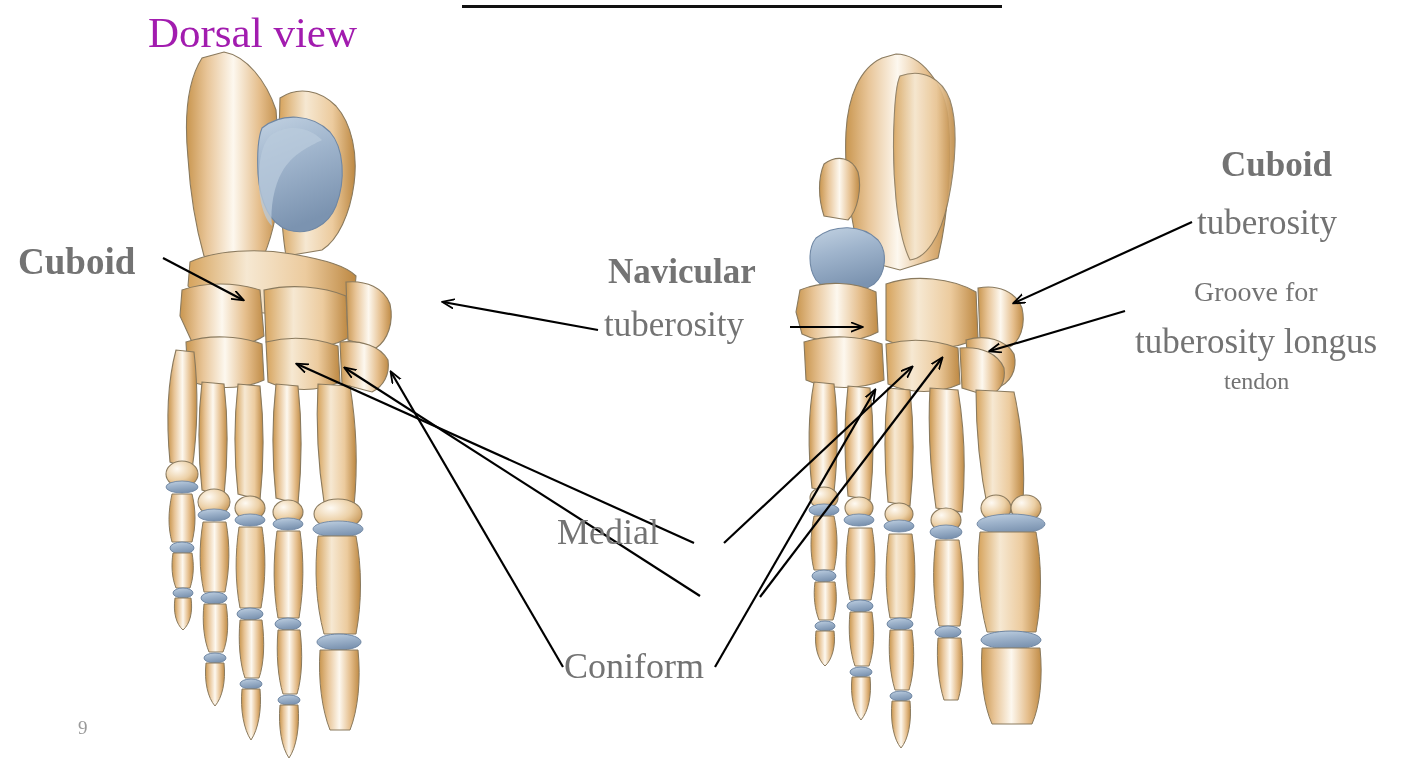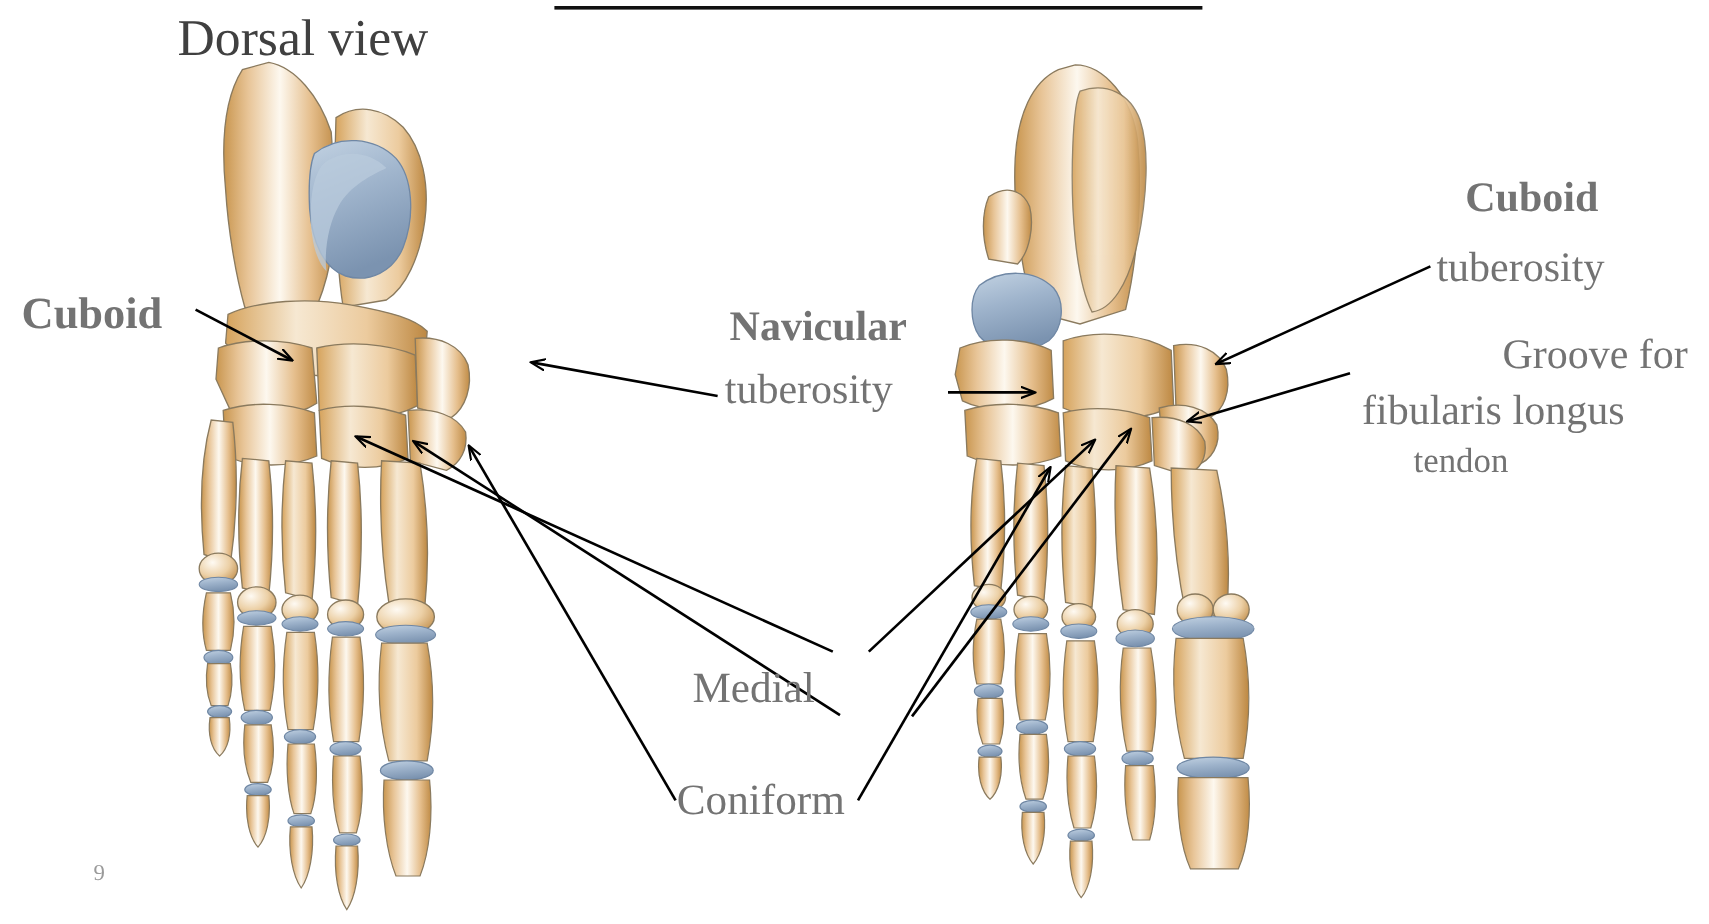--- a/index.html
+++ b/index.html
@@ -13,44 +13,44 @@
   #slide{position:absolute;inset:0;width:1424px;height:770px;background:#fff;}
 
   .top-rule{
     position:absolute;left:462px;top:5px;width:540px;height:0;
     border-top:3px solid #111;
   }
 
   .view-title{
     position:absolute;
     font-family:"Liberation Serif", serif;
-    font-size:43px;color:#404040;font-weight:400;
+    font-size:43px;color:#a21caf;font-weight:400;
     white-space:nowrap;letter-spacing:0px;
   }
   #title-dorsal{left:148px;top:8px;}
   #title-plantar{left:800px;top:8px;}
 
   .lbl{
     position:absolute;
     font-family:Liberation Serif, serif;
     color:#737373;white-space:nowrap;
   }
   .lbl.bold{font-weight:700;}
   .lbl.reg{font-weight:400;}
 
   #lbl-cuboid-left{left:18px;top:240px;font-size:37px;}
   #lbl-navicular{left:608px;top:252px;font-size:35px;}
   #lbl-navicular-tub{left:604px;top:305px;font-size:35px;}
   #lbl-cuboid-right{left:1221px;top:145px;font-size:35px;}
   #lbl-cuboid-tub{left:1197px;top:203px;font-size:35px;}
-  #lbl-groove1{left:1252px;top:276px;font-size:35px;}
+  #lbl-groove1{left:1194px;top:276px;font-size:28px;}
   #lbl-groove2{left:1135px;top:322px;font-size:35px;}
-  #lbl-groove3{left:1178px;top:368px;font-size:29px;}
+  #lbl-groove3{left:1224px;top:368px;font-size:24px;}
   #lbl-coniform{left:537px;top:465px;font-size:36px;}
-  #lbl-medial{left:557px;top:552px;font-size:36px;margin-left:20px;}
+  #lbl-medial{left:557px;top:511px;font-size:36px;}
   #lbl-intermediate{left:518px;top:578px;font-size:36px;}
   #lbl-lateral{left:564px;top:645px;font-size:36px;}
 
   #page-number{
     position:absolute;left:78px;top:717px;
     font-family:"Liberation Serif", serif;
     font-size:19px;color:#9a9a9a;
   }
 
   svg.overlay{position:absolute;left:0;top:0;width:1424px;height:770px;pointer-events:none;}
@@ -272,21 +272,21 @@
 
   <div class="lbl bold" id="lbl-cuboid-left">Cuboid</div>
 
   <div class="lbl bold" id="lbl-navicular">Navicular</div>
   <div class="lbl reg" id="lbl-navicular-tub">tuberosity</div>
 
   <div class="lbl bold" id="lbl-cuboid-right">Cuboid</div>
   <div class="lbl reg" id="lbl-cuboid-tub">tuberosity</div>
 
   <div class="lbl reg" id="lbl-groove1">Groove for</div>
-  <div class="lbl reg" id="lbl-groove2">fibularis longus</div>
+  <div class="lbl reg" id="lbl-groove2">tuberosity longus</div>
   <div class="lbl reg" id="lbl-groove3">tendon</div>
 
   <div class="lbl reg" id="lbl-medial">Medial</div>
   <div class="lbl reg" id="lbl-lateral">Coniform</div>
 
   <div id="page-number">9</div>
 
 </div>
 
 </body></html>

